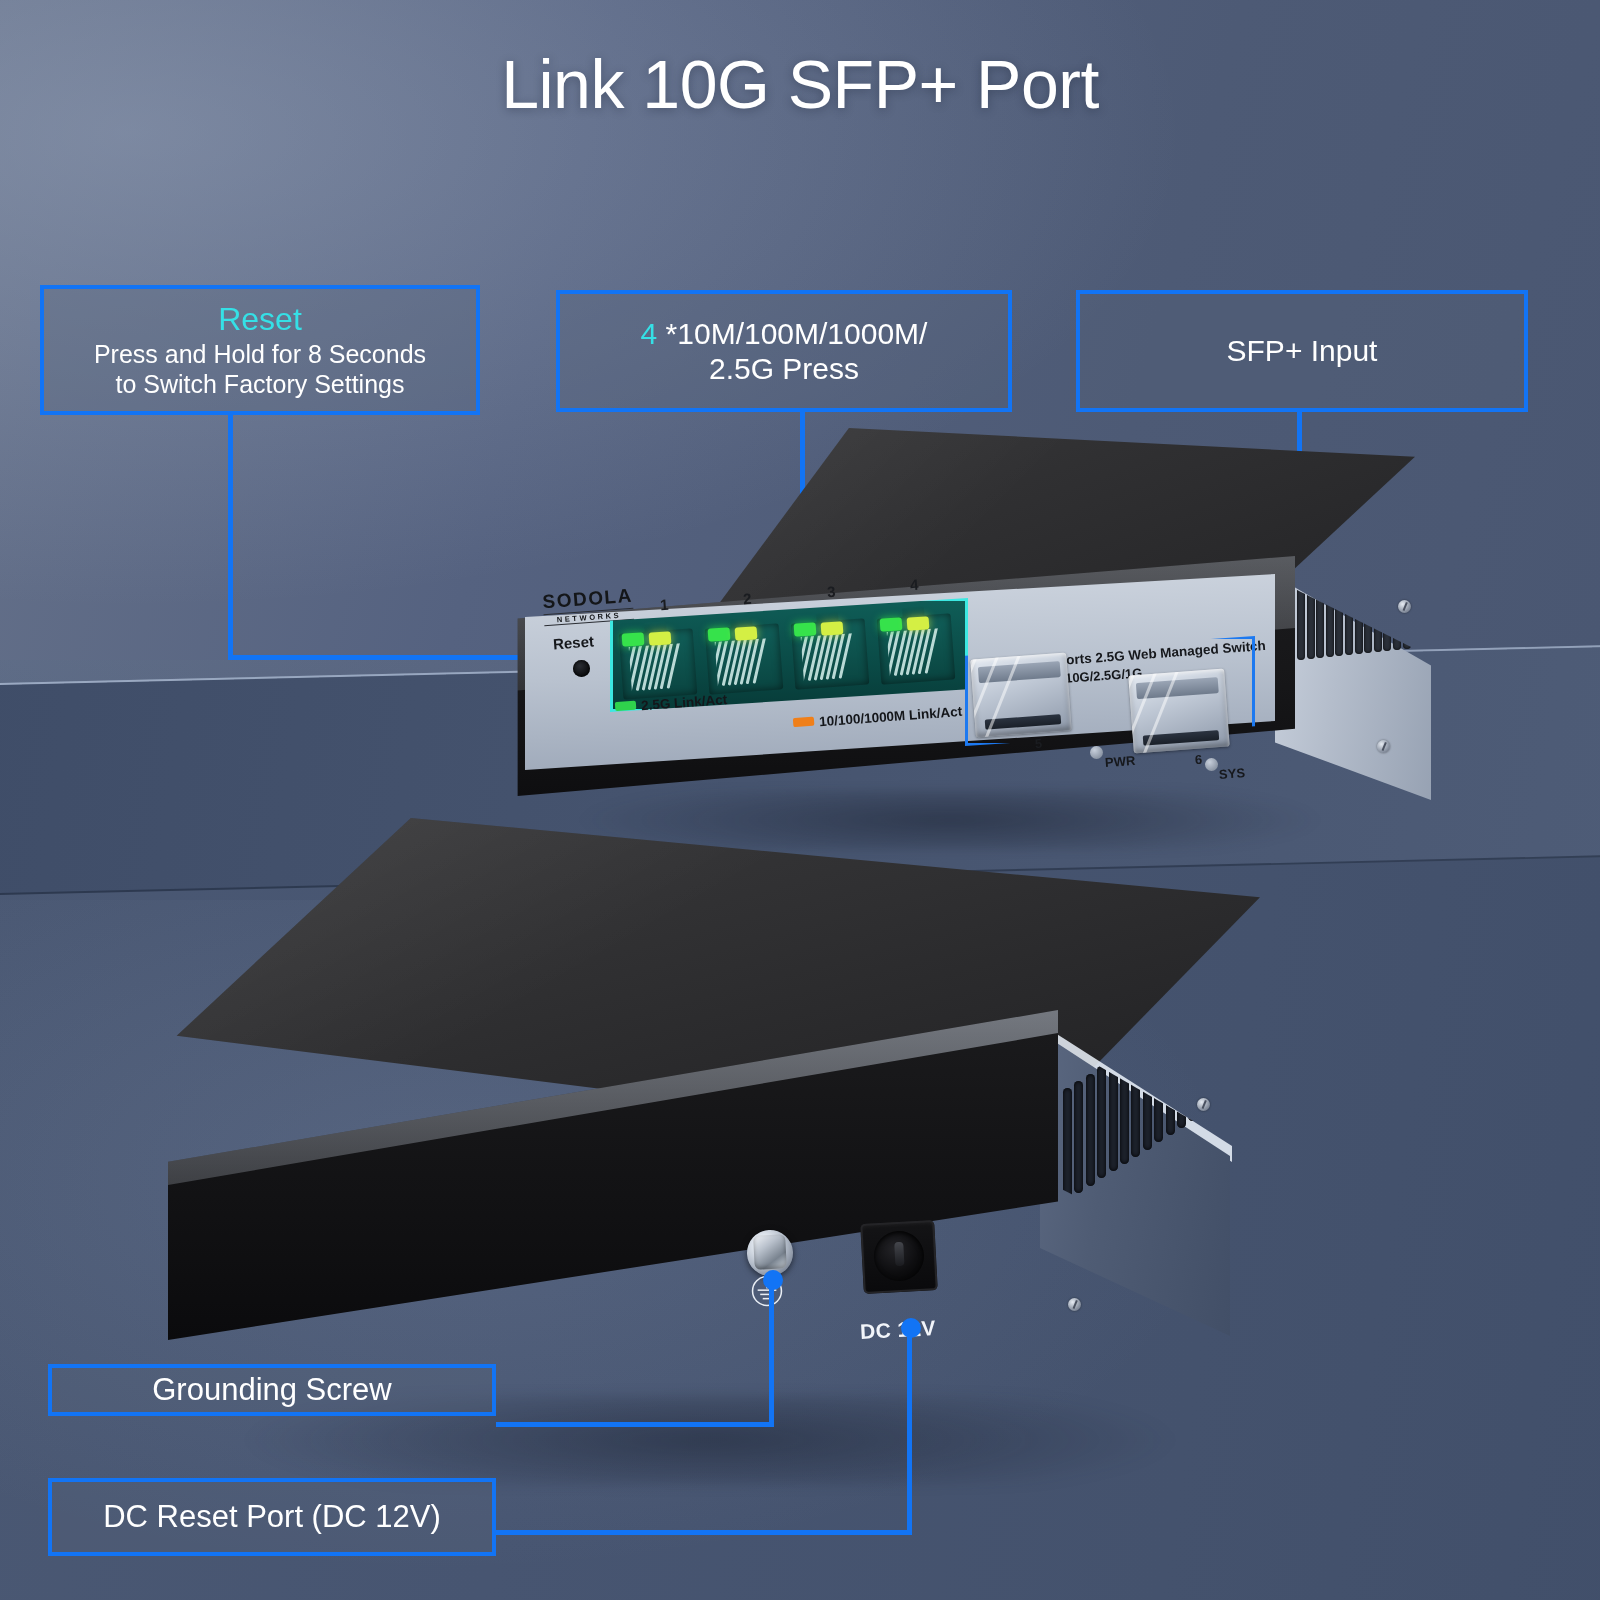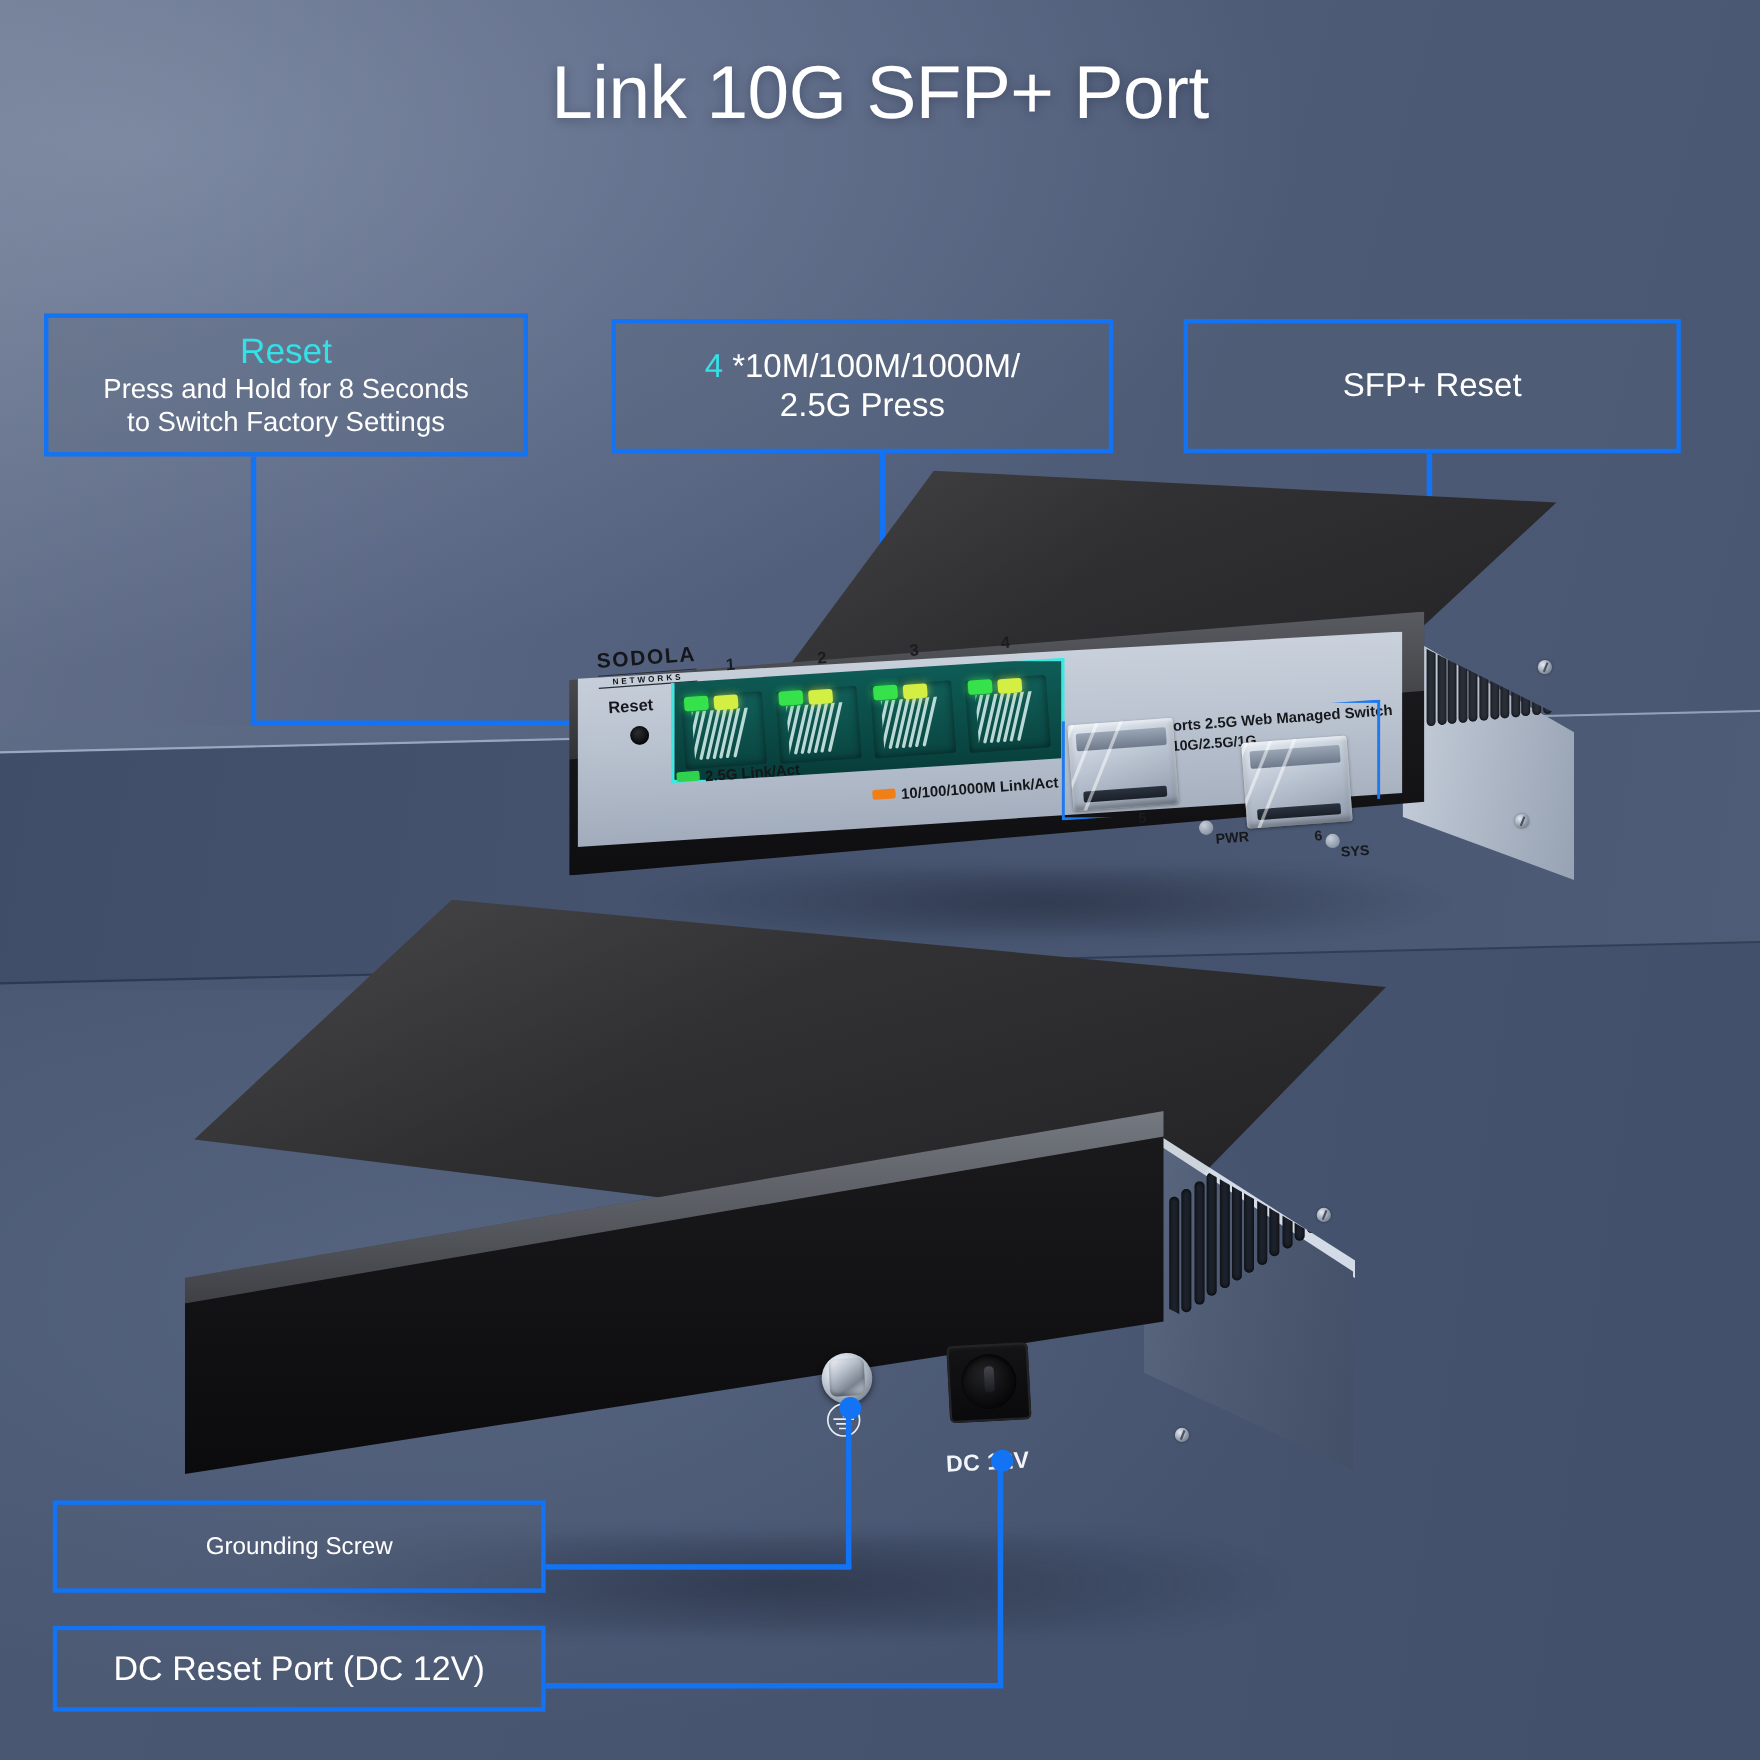--- a/index.html
+++ b/index.html
@@ -75,21 +75,21 @@
     align-items:center; justify-content:center;
     text-align:center;
     line-height:1.18;
   }
   .cy{ color:#35e0e6; }
   .co-reset{ left:40px;  top:285px; width:440px; height:130px; }
   .co-reset .hd{ font-size:32px; color:#35e0e6; margin-bottom:2px; }
   .co-reset .bd{ font-size:25px; }
   .co-ports{ left:556px; top:290px; width:456px; height:122px; font-size:30px; }
   .co-sfp{   left:1076px; top:290px; width:452px; height:122px; font-size:30px; }
-  .co-gnd{   left:48px; top:1364px; width:448px; height:84px; font-size:22px; }
+  .co-gnd{   left:48px; top:1364px; width:448px; height:52px; font-size:31px; }
   .co-dc{    left:48px; top:1478px; width:448px; height:78px; font-size:31px; }
 
   
   .ln{ position:absolute; background:#1274f5; }
   .dot{ position:absolute; width:20px; height:20px; border-radius:50%; background:#1274f5; }
 
   
   #sw-top{ position:absolute; left:505px; top:428px; width:920px; height:400px; }
   .top-lid{
     position:absolute; left:170px; top:0px; width:740px; height:180px;
@@ -509,21 +509,21 @@
 </div>
 
 <div class="callout co-ports">
   <div>
     <span class="cy">4</span><span> *10M/100M/1000M/</span>
   </div>
   <div>2.5G Press</div>
 </div>
 
 <div class="callout co-sfp">
-  <div>SFP+ Reset</div>
+  <div>SFP+ Input</div>
 </div>
 
 <div class="callout co-gnd">
   <div>Grounding Screw</div>
 </div>
 
 <div class="callout co-dc">
   <div>DC Reset Port (DC 12V)</div>
 </div>
 

